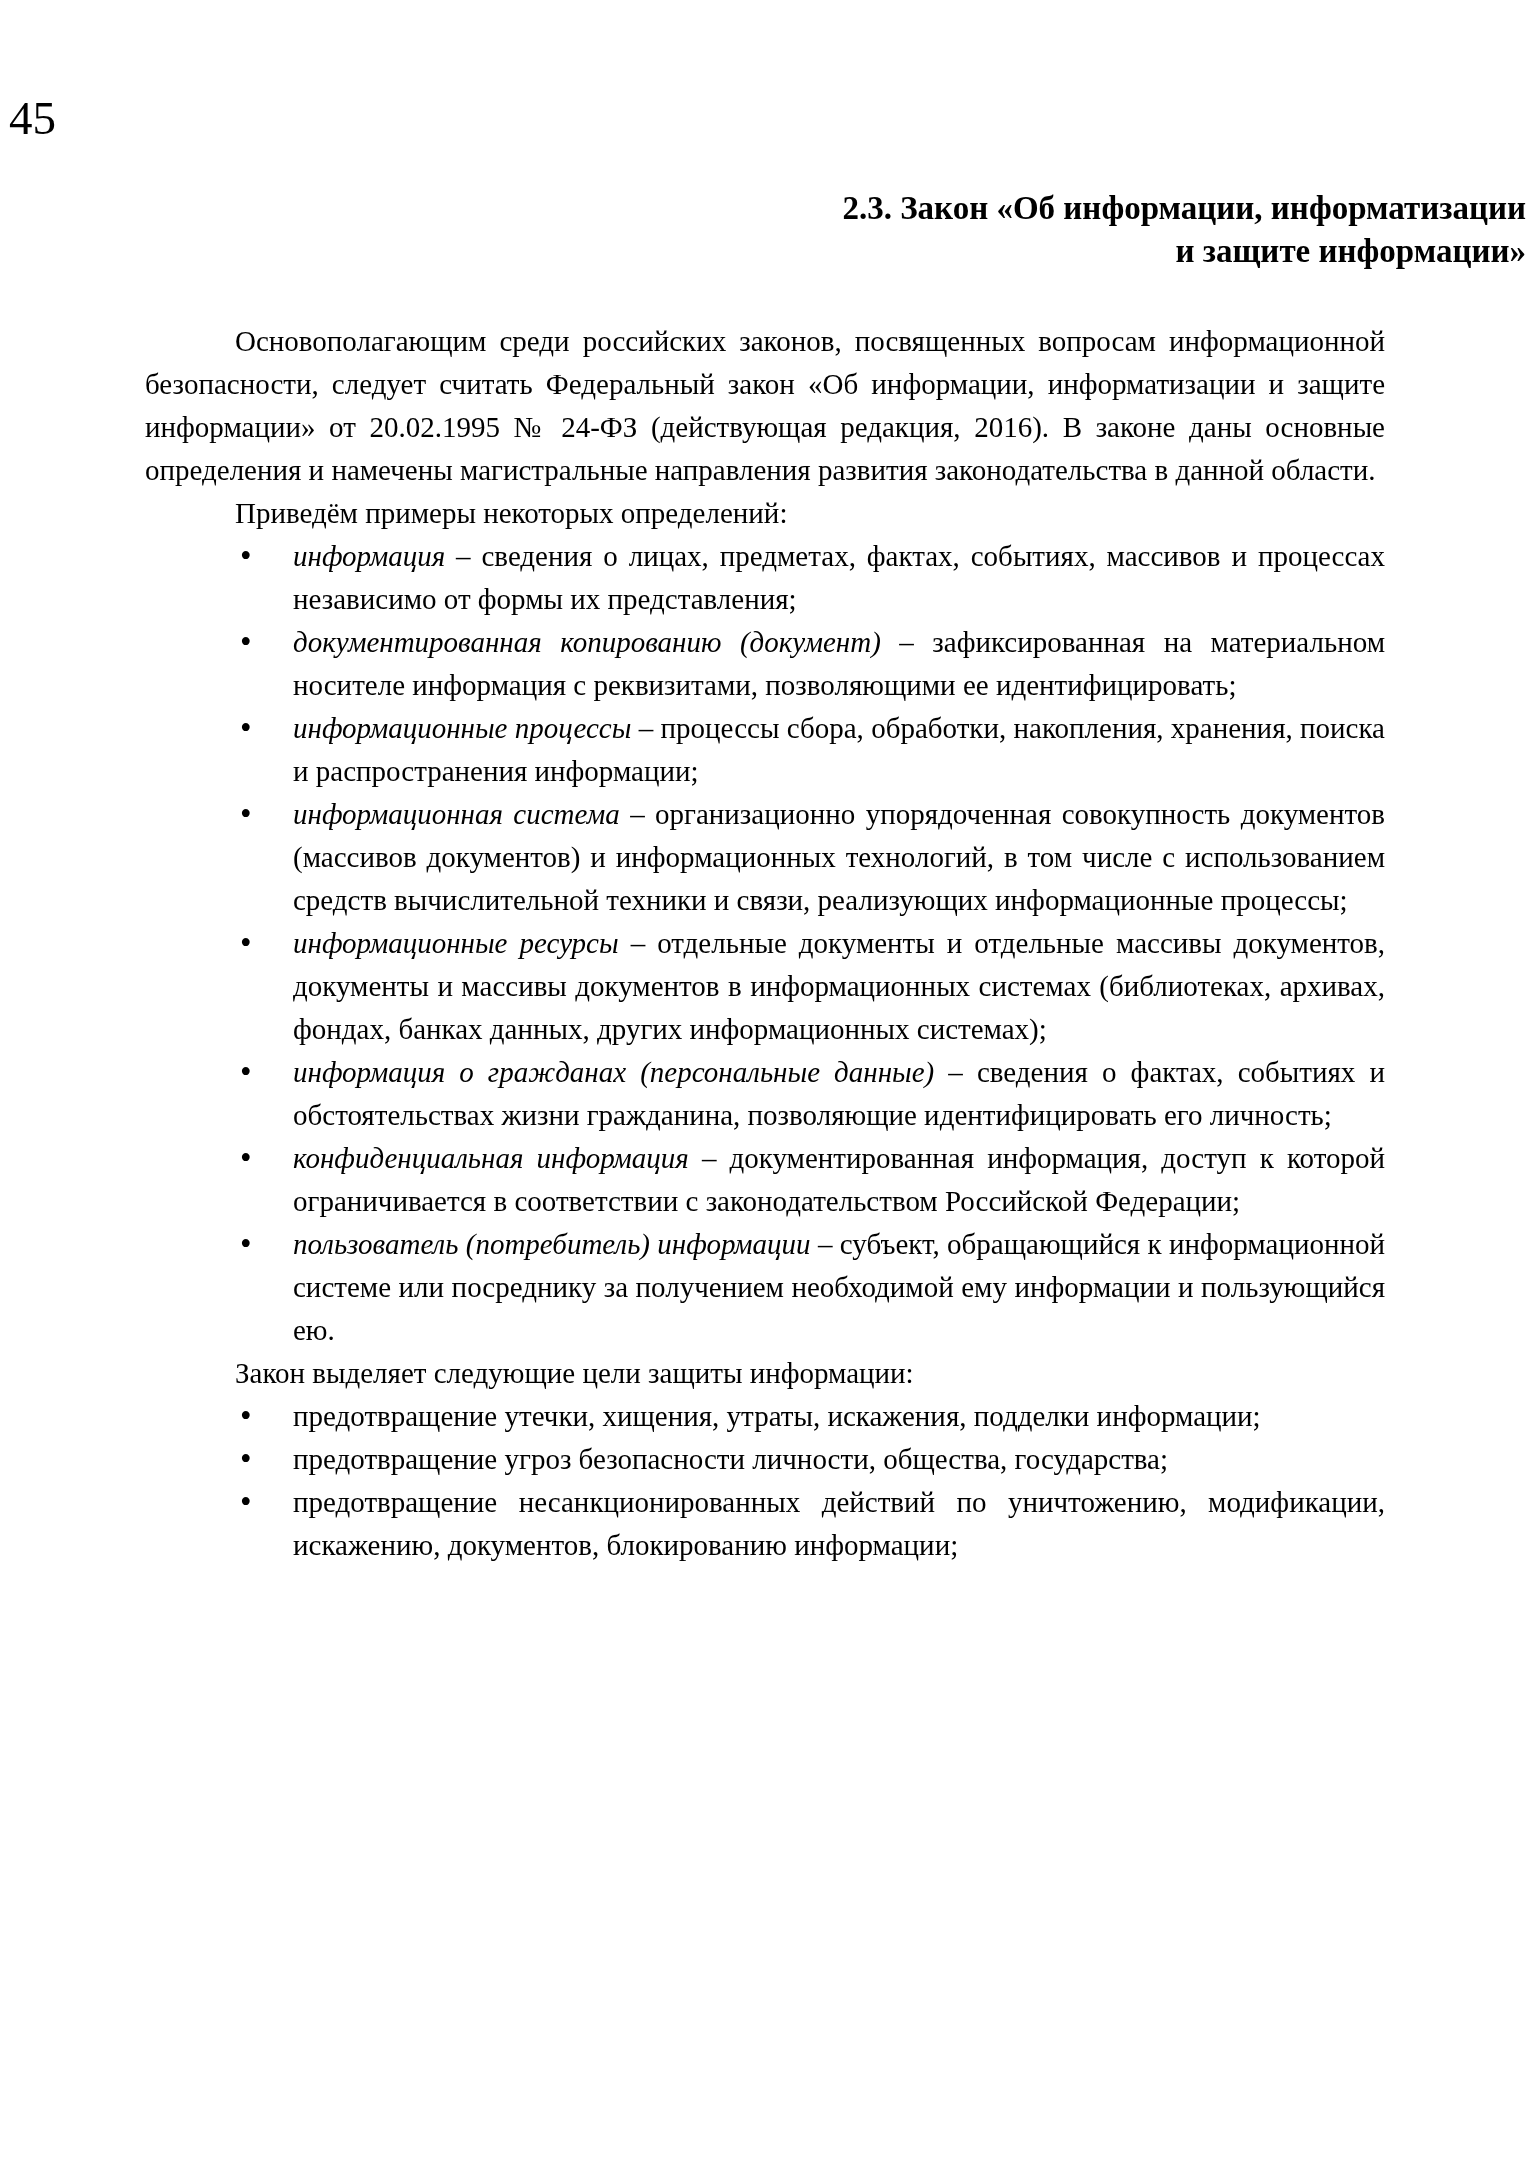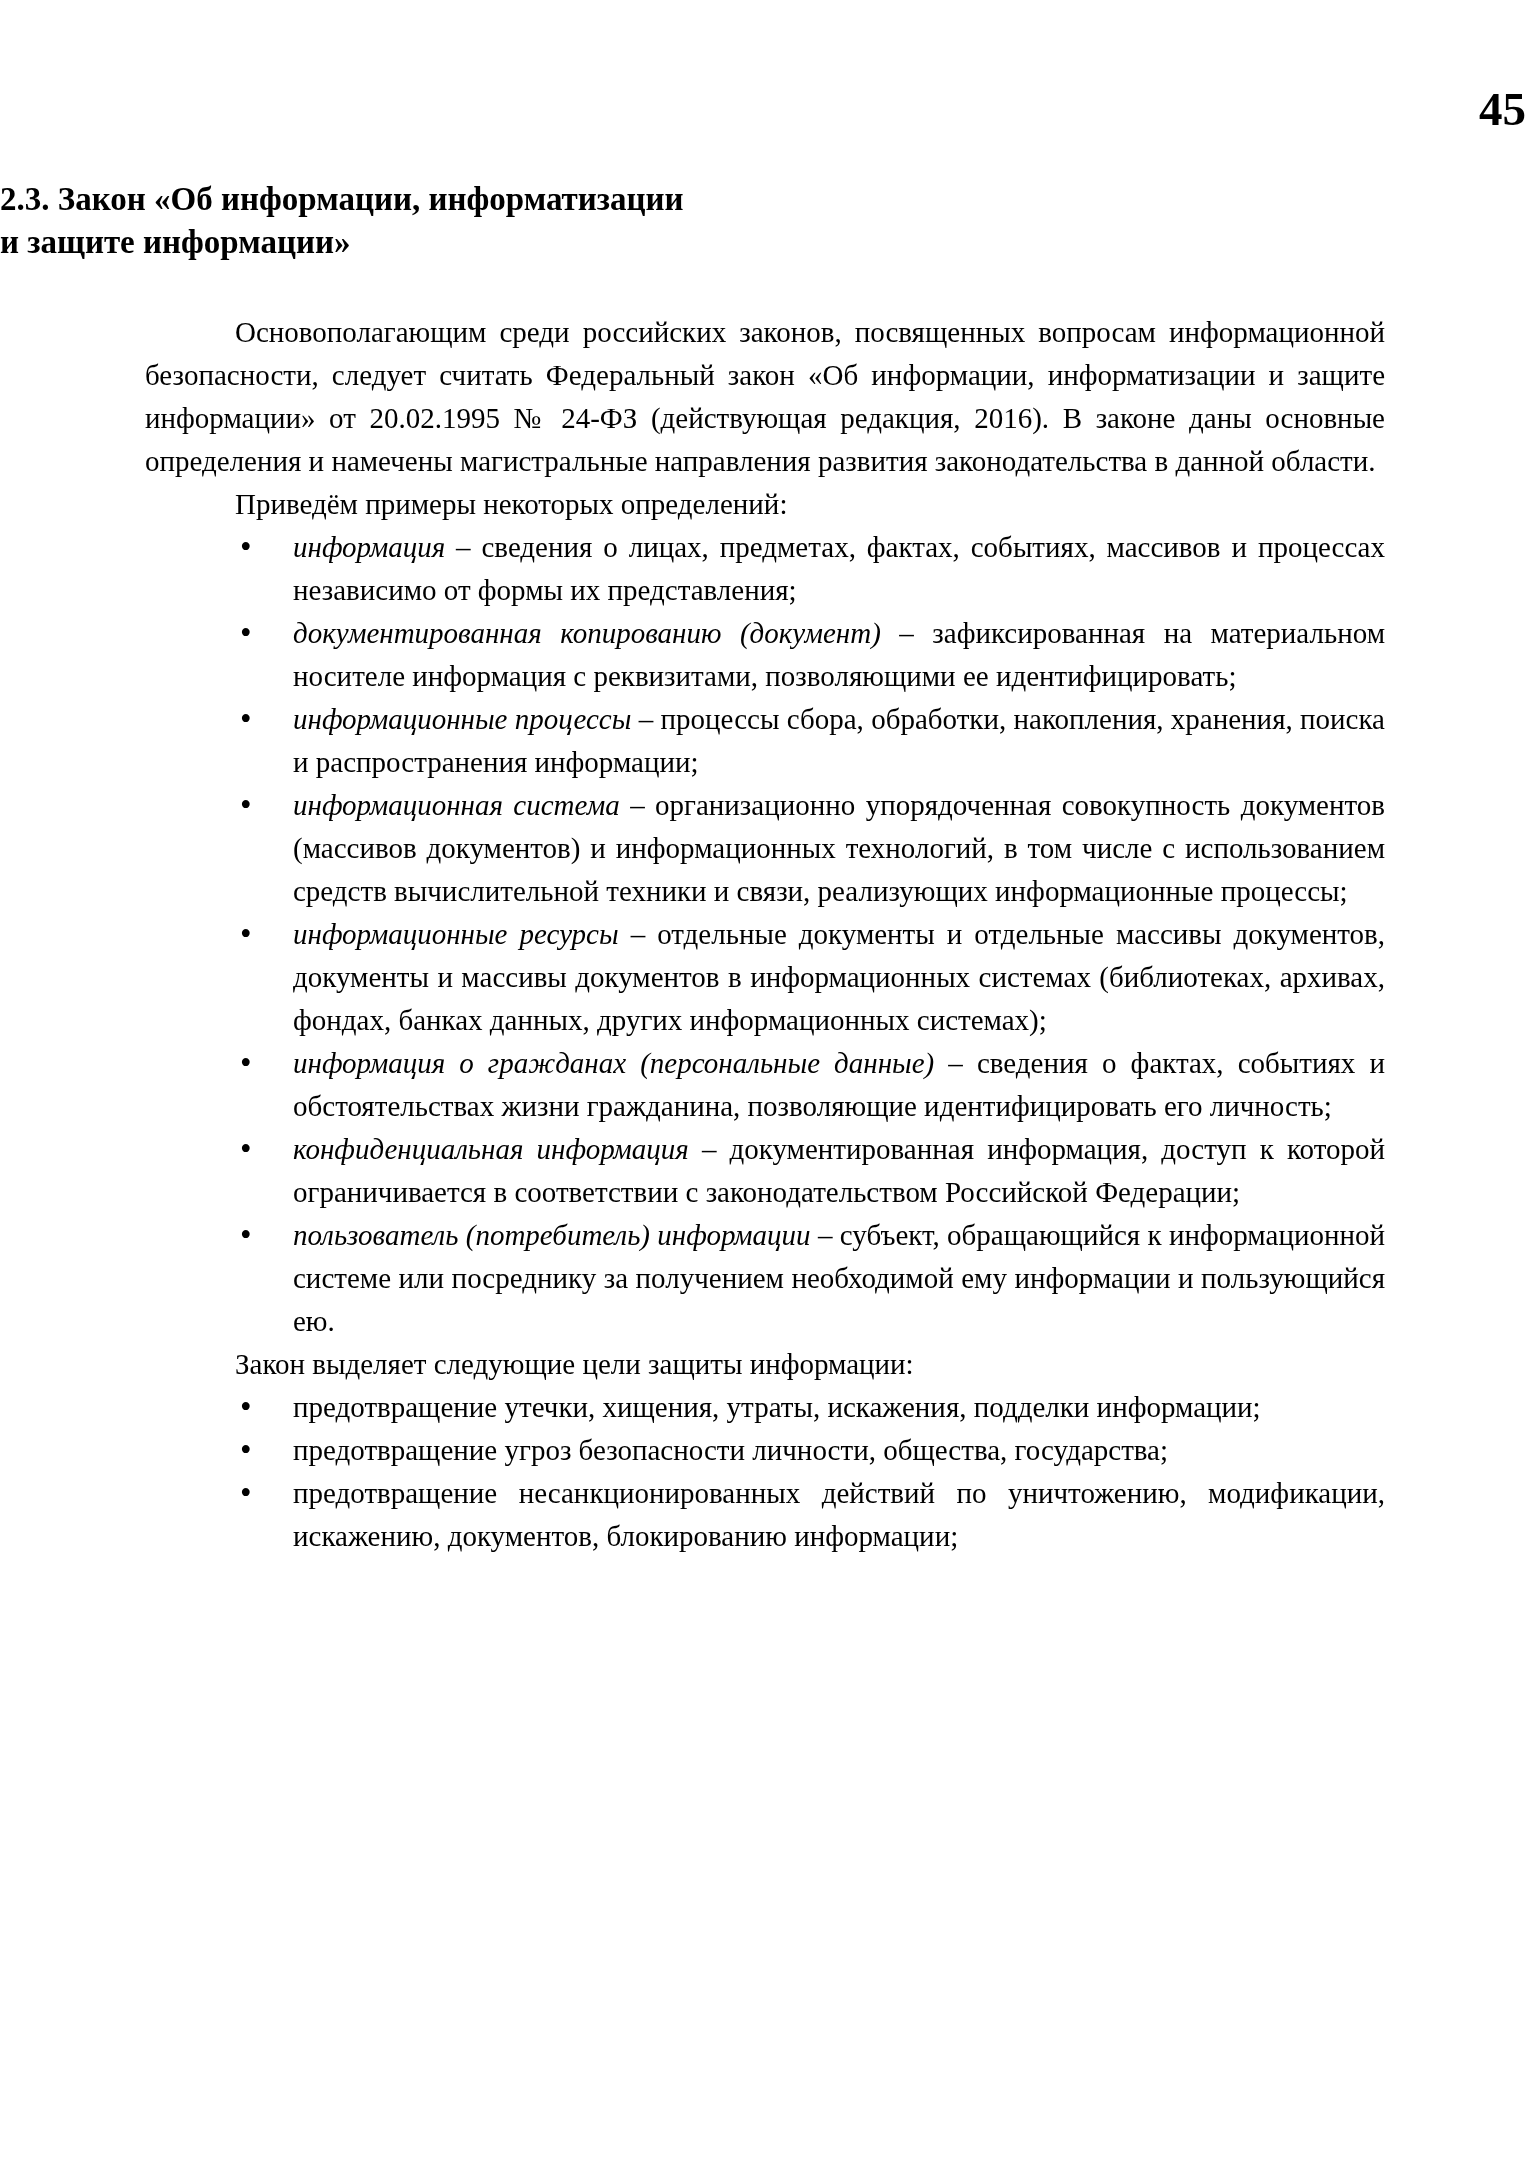--- a/index.html
+++ b/index.html
@@ -11,31 +11,31 @@
     position: relative;
     width: 1526px;
     height: 2160px;
     margin: 0 auto;
     background: #ffffff;
     color: #000000;
     font-family: "Liberation Serif", "DejaVu Serif", serif;
     overflow: hidden;
   }
   .page-number {
-    margin: 0;
+    margin: 9px;
     padding-top: 86px;
     height: 47px;
-    text-align: right;
+    text-align: left;
     font-size: 47px;
     line-height: 47px;
-    font-weight: bold;
+    font-weight: normal;
   }
   .section-heading {
     margin: 45px 0 0 0;
-    text-align: left;
+    text-align: right;
     font-size: 33px;
     line-height: 43px;
     font-weight: bold;
   }
   .section-heading .hline { display: block; }
   .content {
     margin: 47px 0 0 145px;
     width: 1240px;
     font-size: 29px;
     line-height: 43px;

